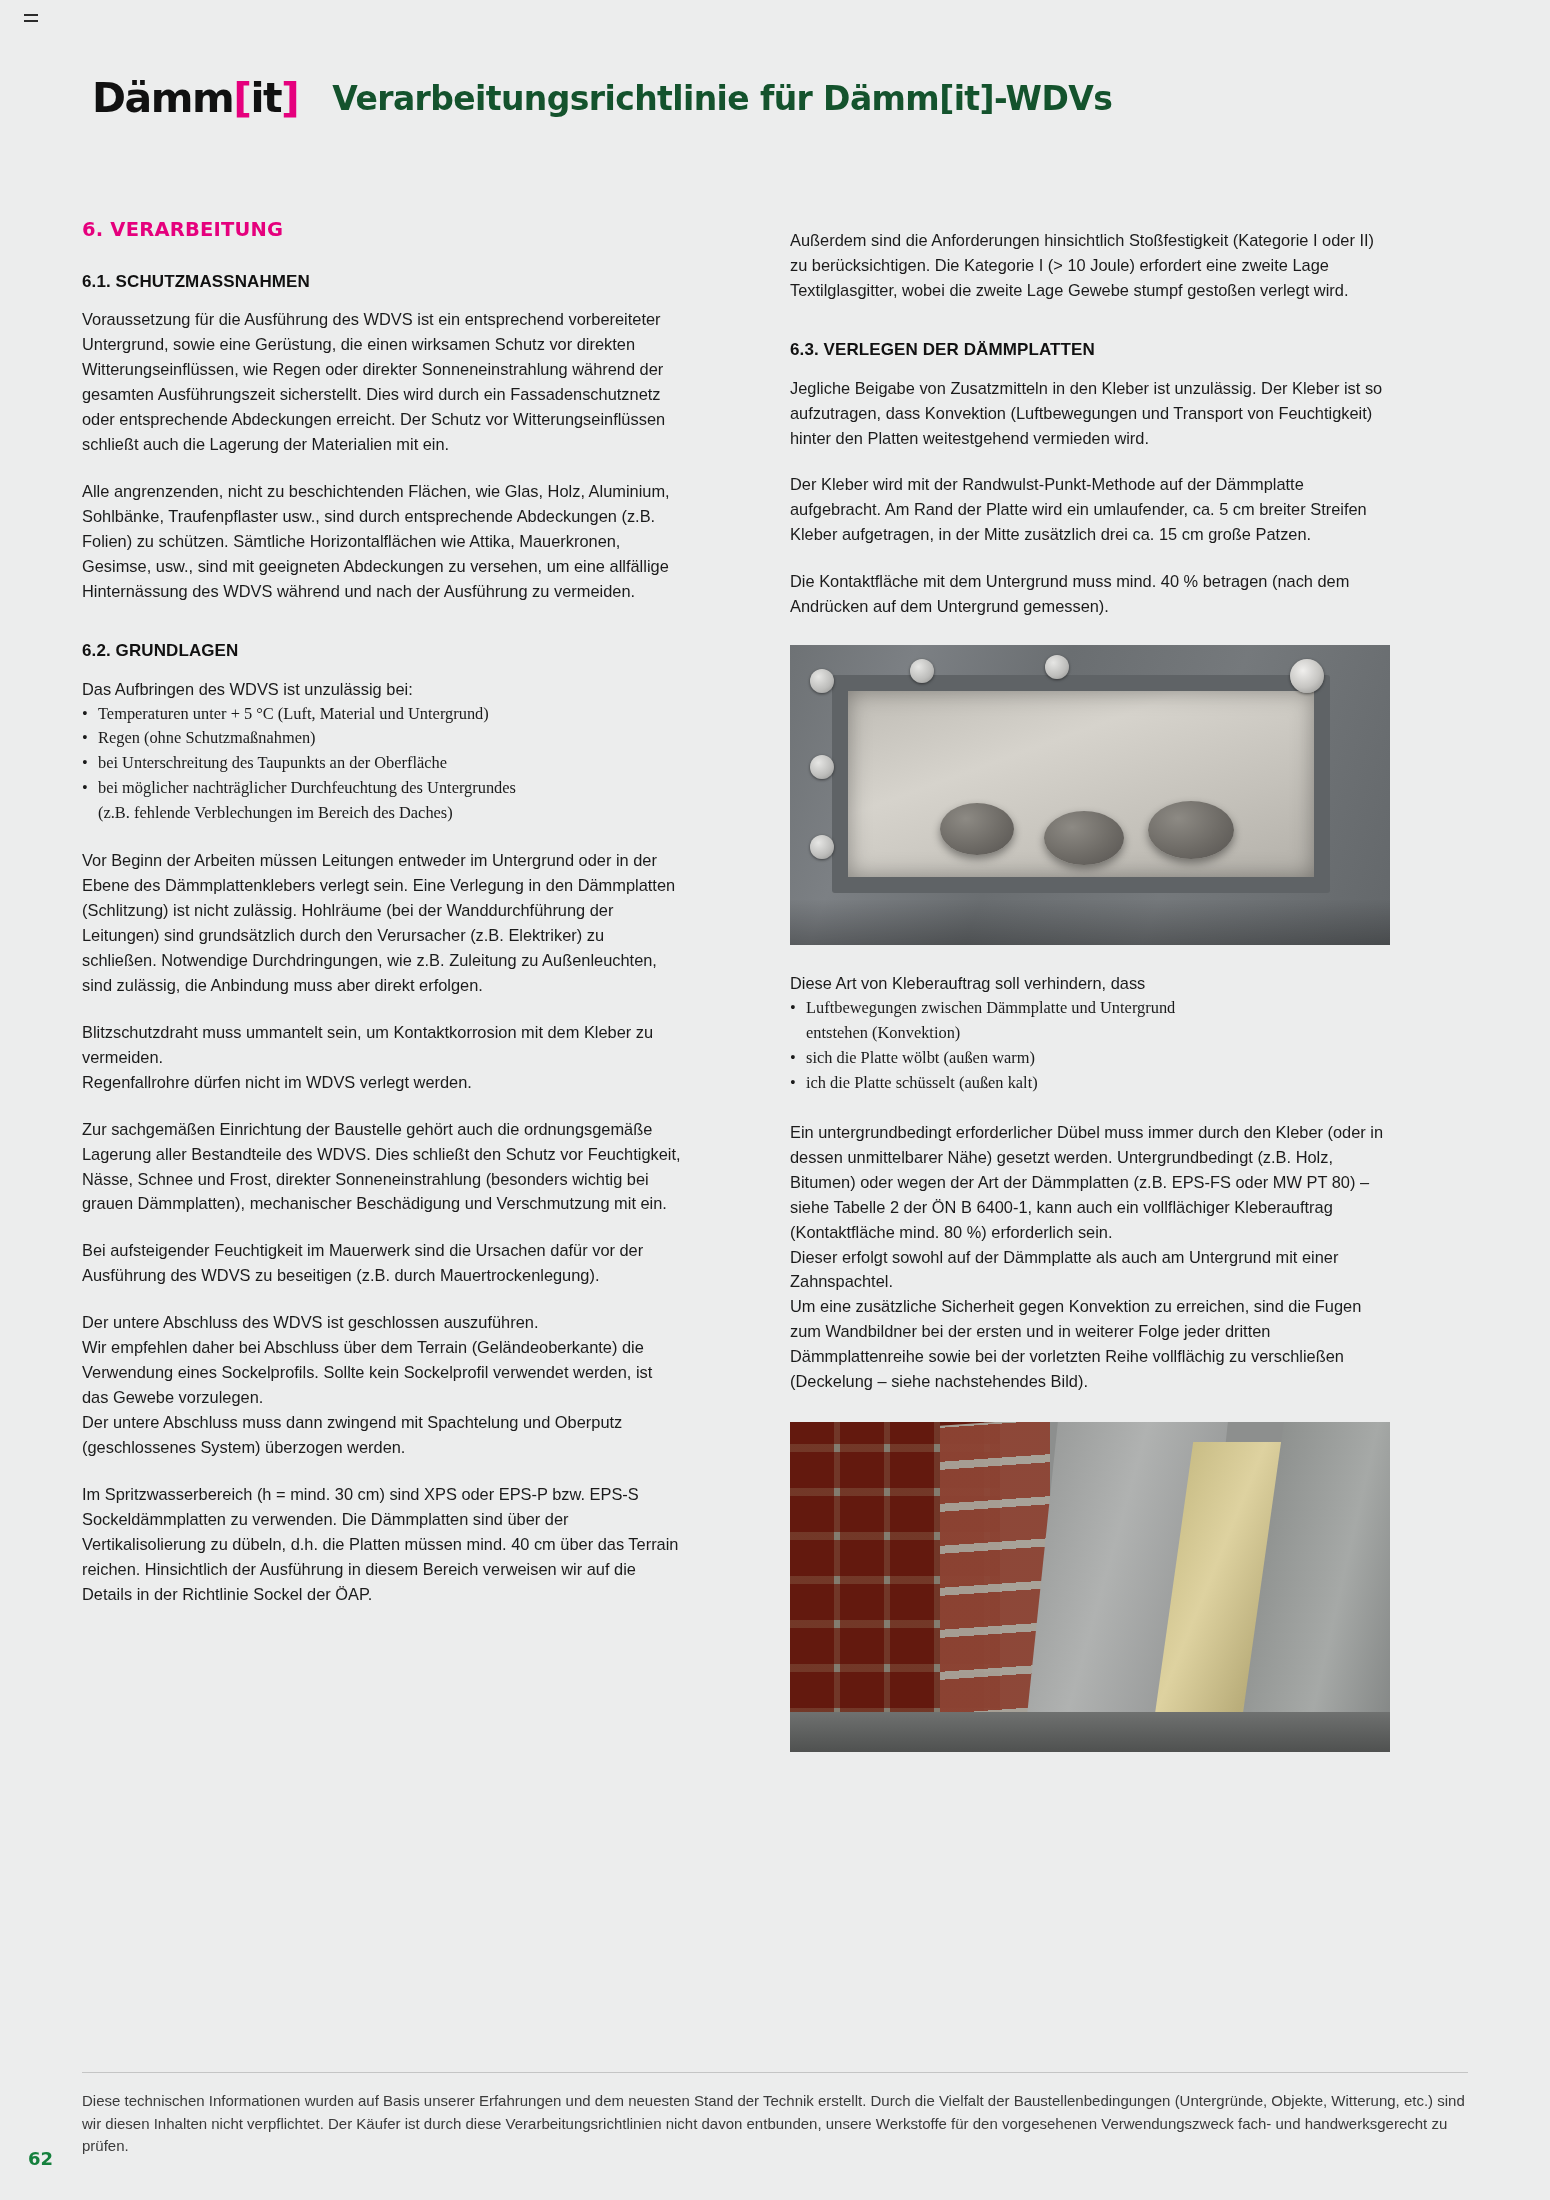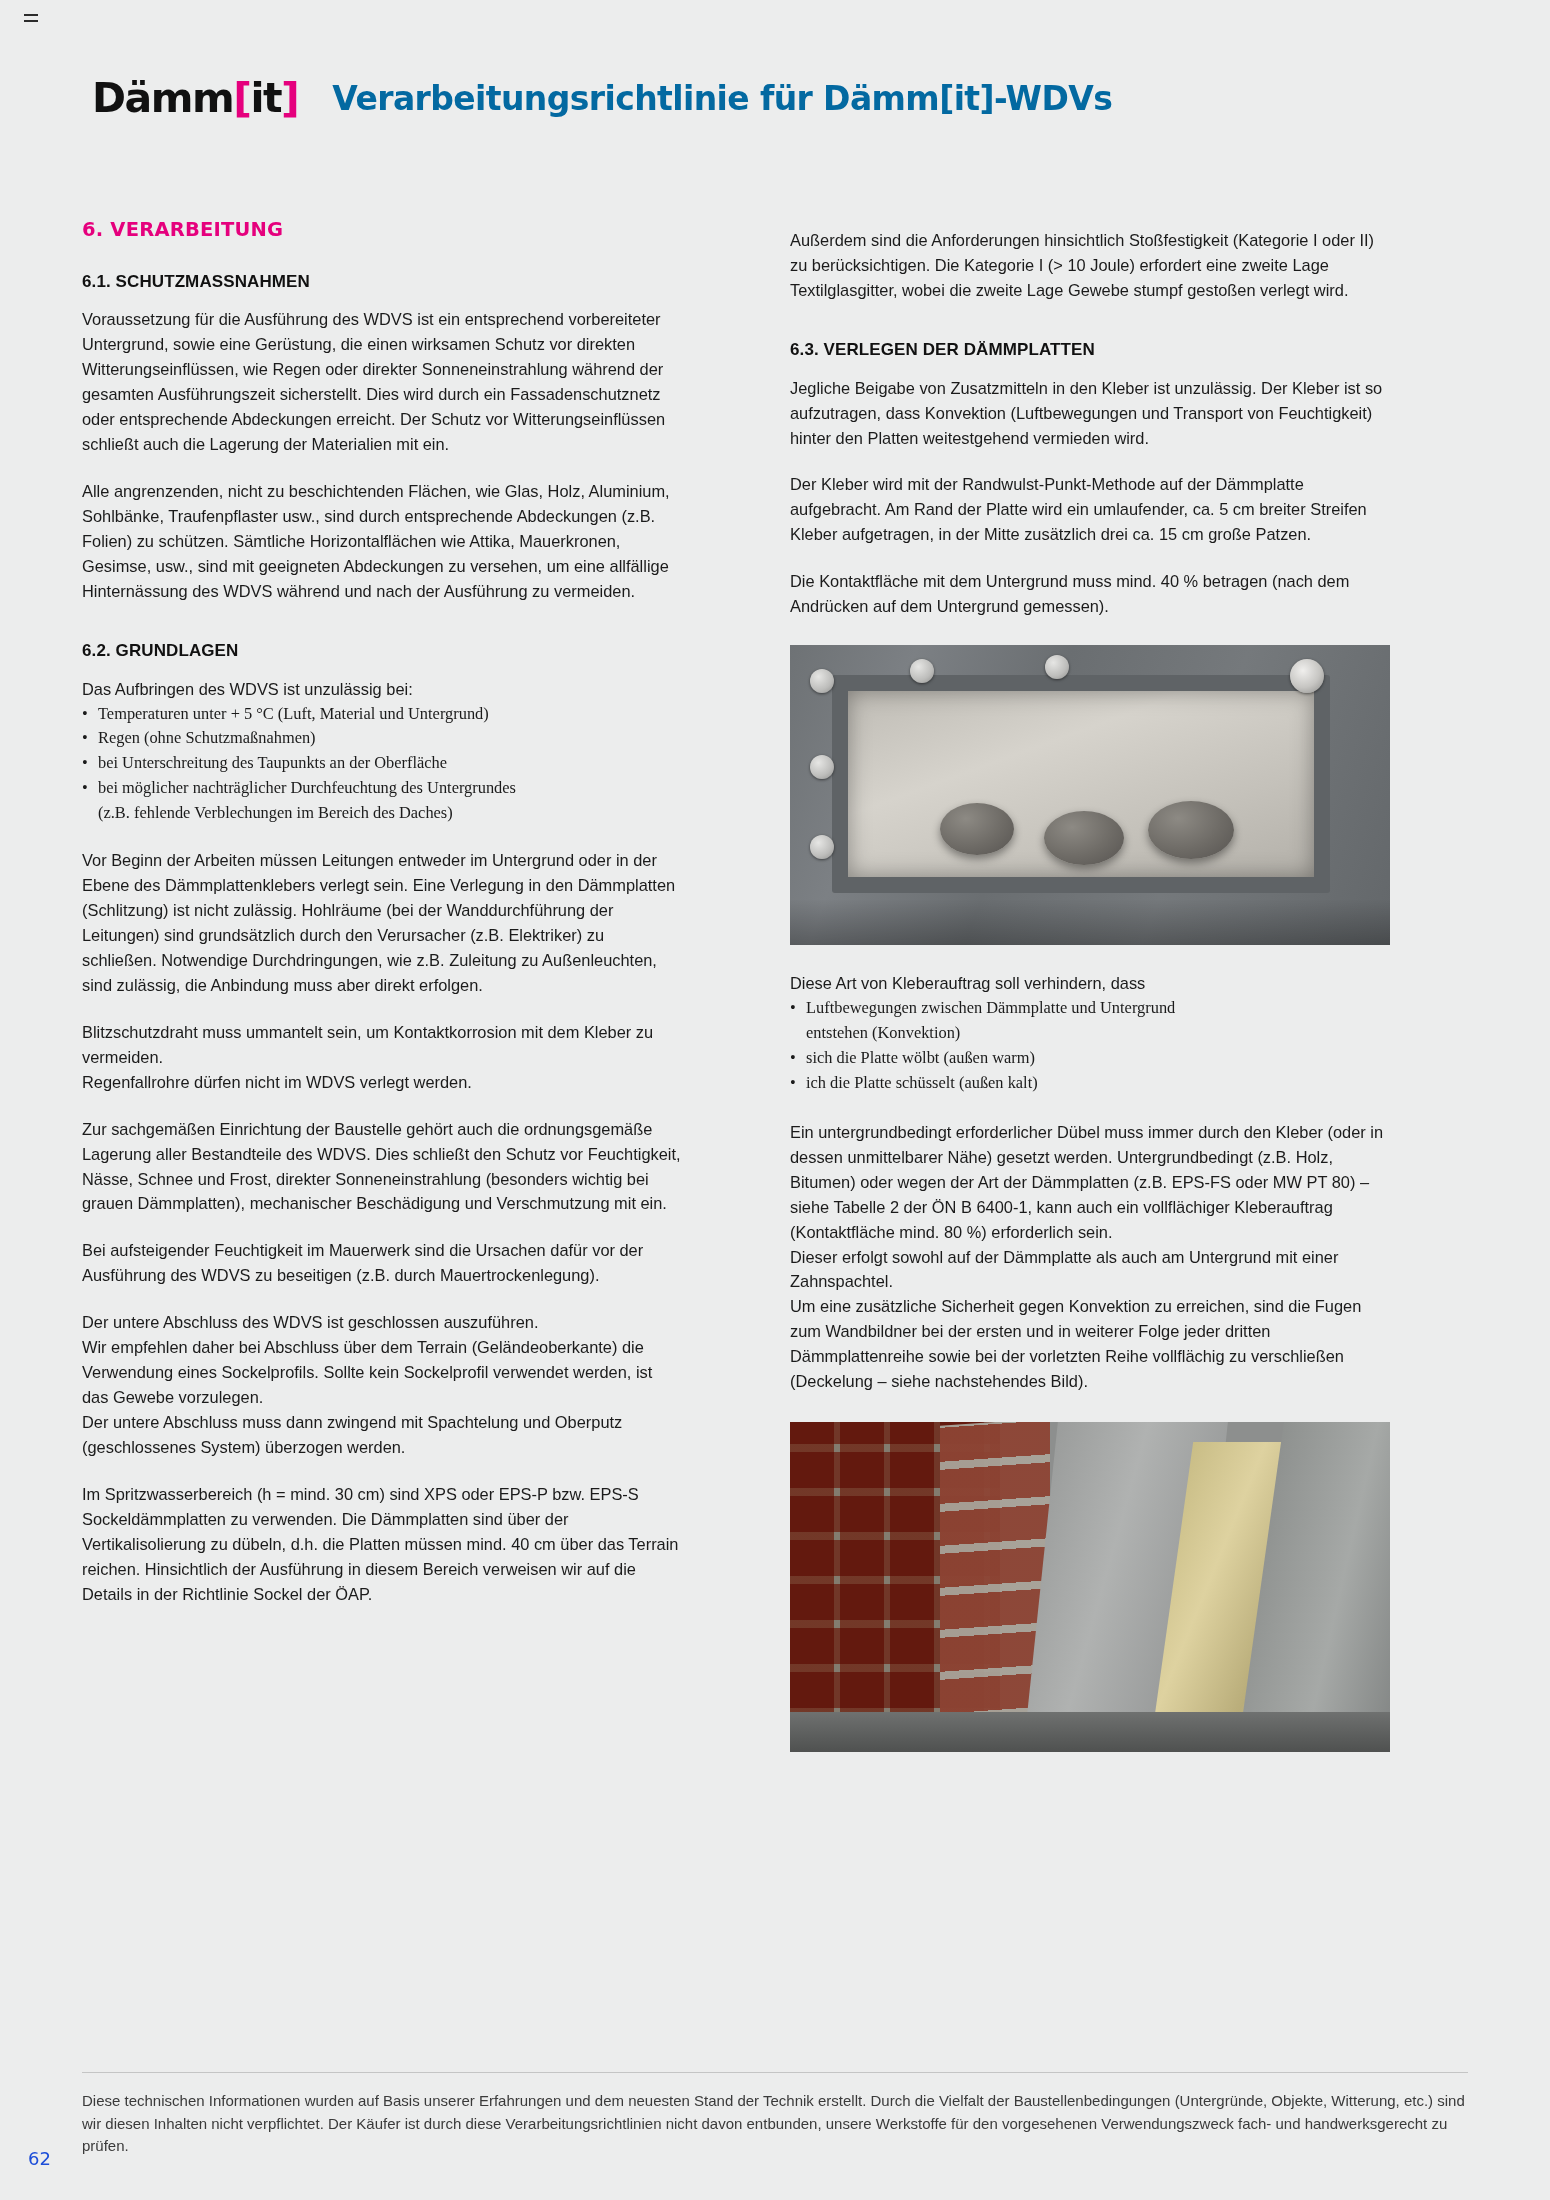--- a/index.html
+++ b/index.html
@@ -49,21 +49,21 @@
     color: #111;
     line-height: 1;
     white-space: nowrap;
   }
   .logo .brk { color: #e5007d; }
   .header-title {
     font-family: "DejaVu Sans", sans-serif;
     font-weight: 700;
     font-size: 33px;
     letter-spacing: -0.6px;
-    color: #0369a1;
+    color: #14532d;
     white-space: nowrap;
   }
 
   
   .col {
     position: absolute;
     width: 600px;
     font-size: 16.4px;
     line-height: 1.52;
     color: #1b1b1b;
@@ -219,23 +219,23 @@
     left: 82px; top: 2090px;
     width: 1386px;
     font-size: 15px;
     line-height: 1.5;
     color: #3a3a3a;
   }
   .page-number {
     position: absolute;
     left: 28px; top: 2148px;
     font-family: "DejaVu Sans", sans-serif;
-    font-weight: 400;
+    font-weight: 700;
     font-size: 18px;
-    color: #1d4ed8;
+    color: #15803d;
   }
 </style>
 </head>
 <body>
 
 <div class="page">
 
   <div class="corner-marks">
     <span></span>
       <span></span>

